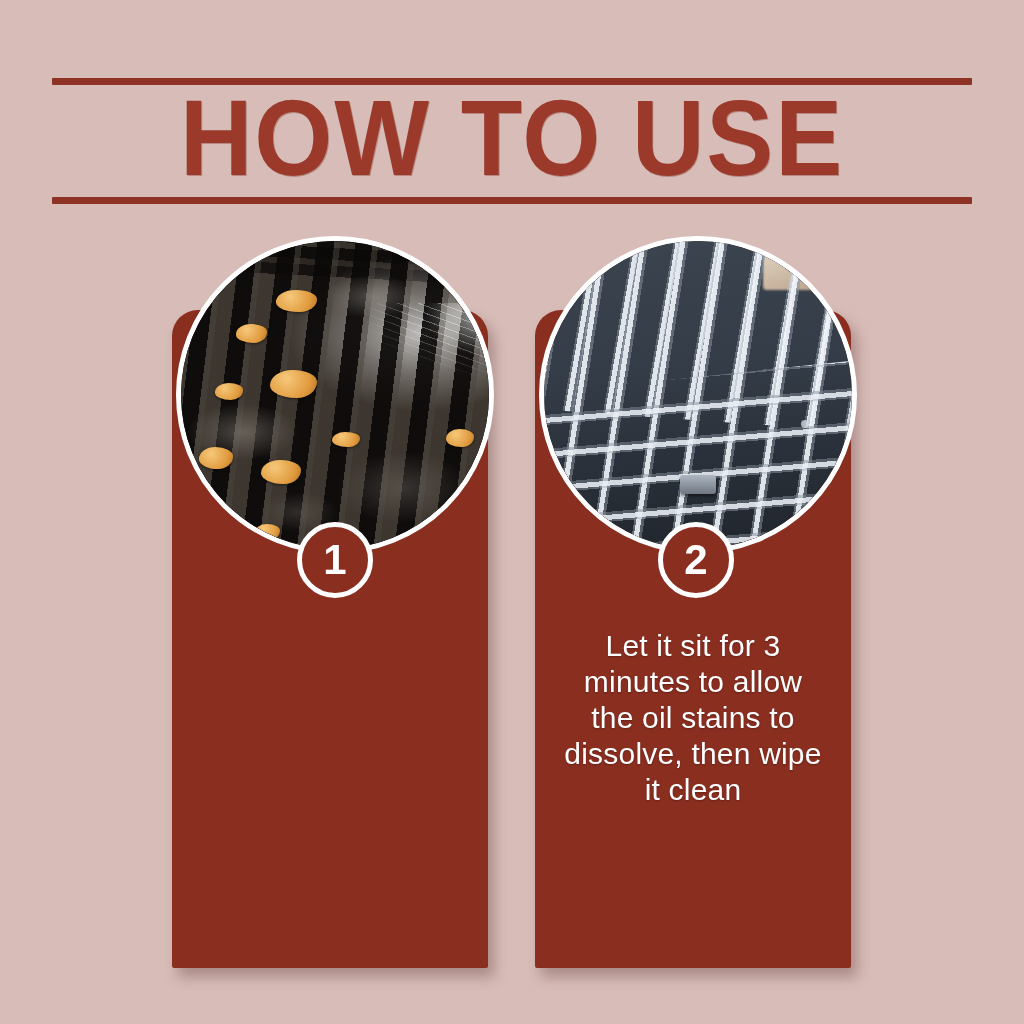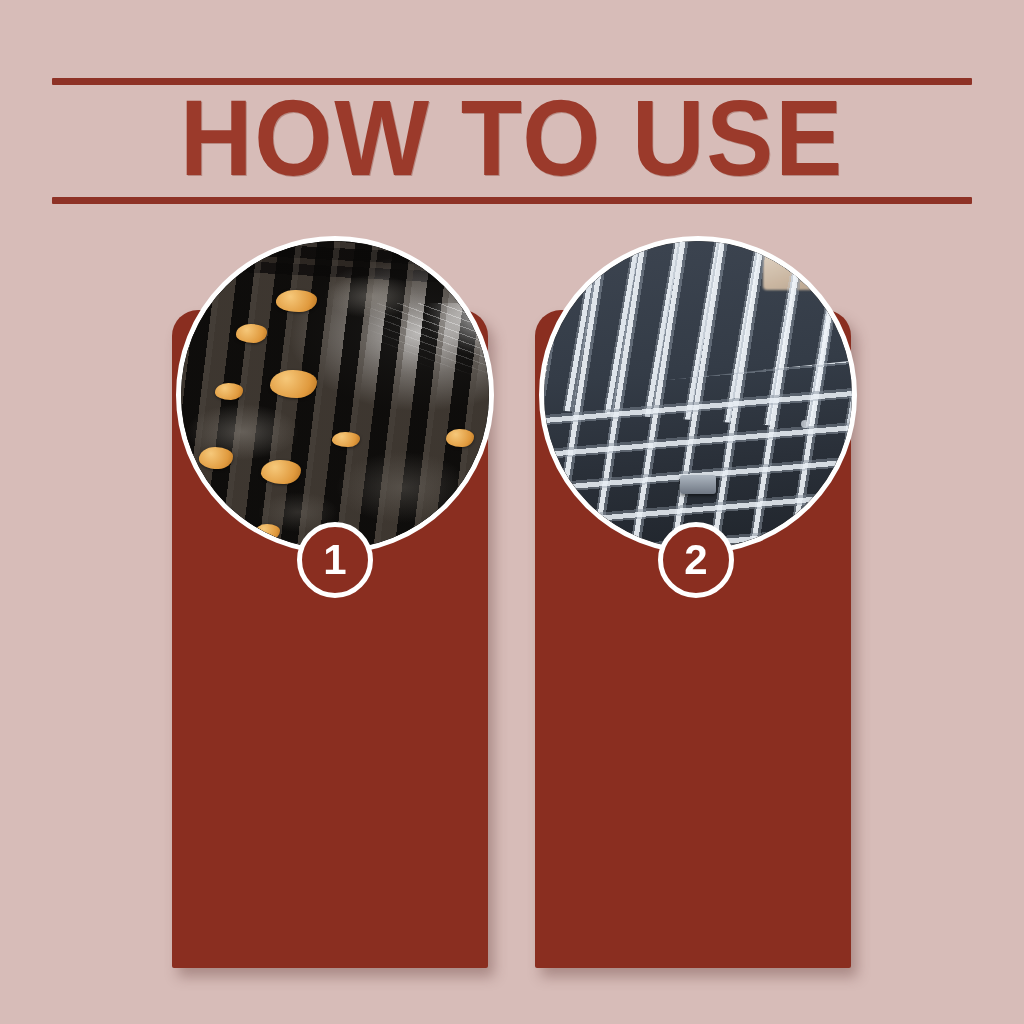--- a/index.html
+++ b/index.html
@@ -355,16 +355,21 @@
           <div class="grate-patch"></div>
           <div class="grate-upper"></div>
           <div class="grate-bars-v"></div>
           <div class="grate-bars-h"></div>
           <div class="grate-clip"></div>
           <div class="grate-screw"></div>
         </div>
       </div>
 
       <div class="badge">2</div>
+      <div class="caption">Let it sit for 3
+minutes to allow
+the oil stains to
+dissolve, then wipe
+it clean</div>
     </div>
 
   </div>
 </div>
 
 </body></html>

